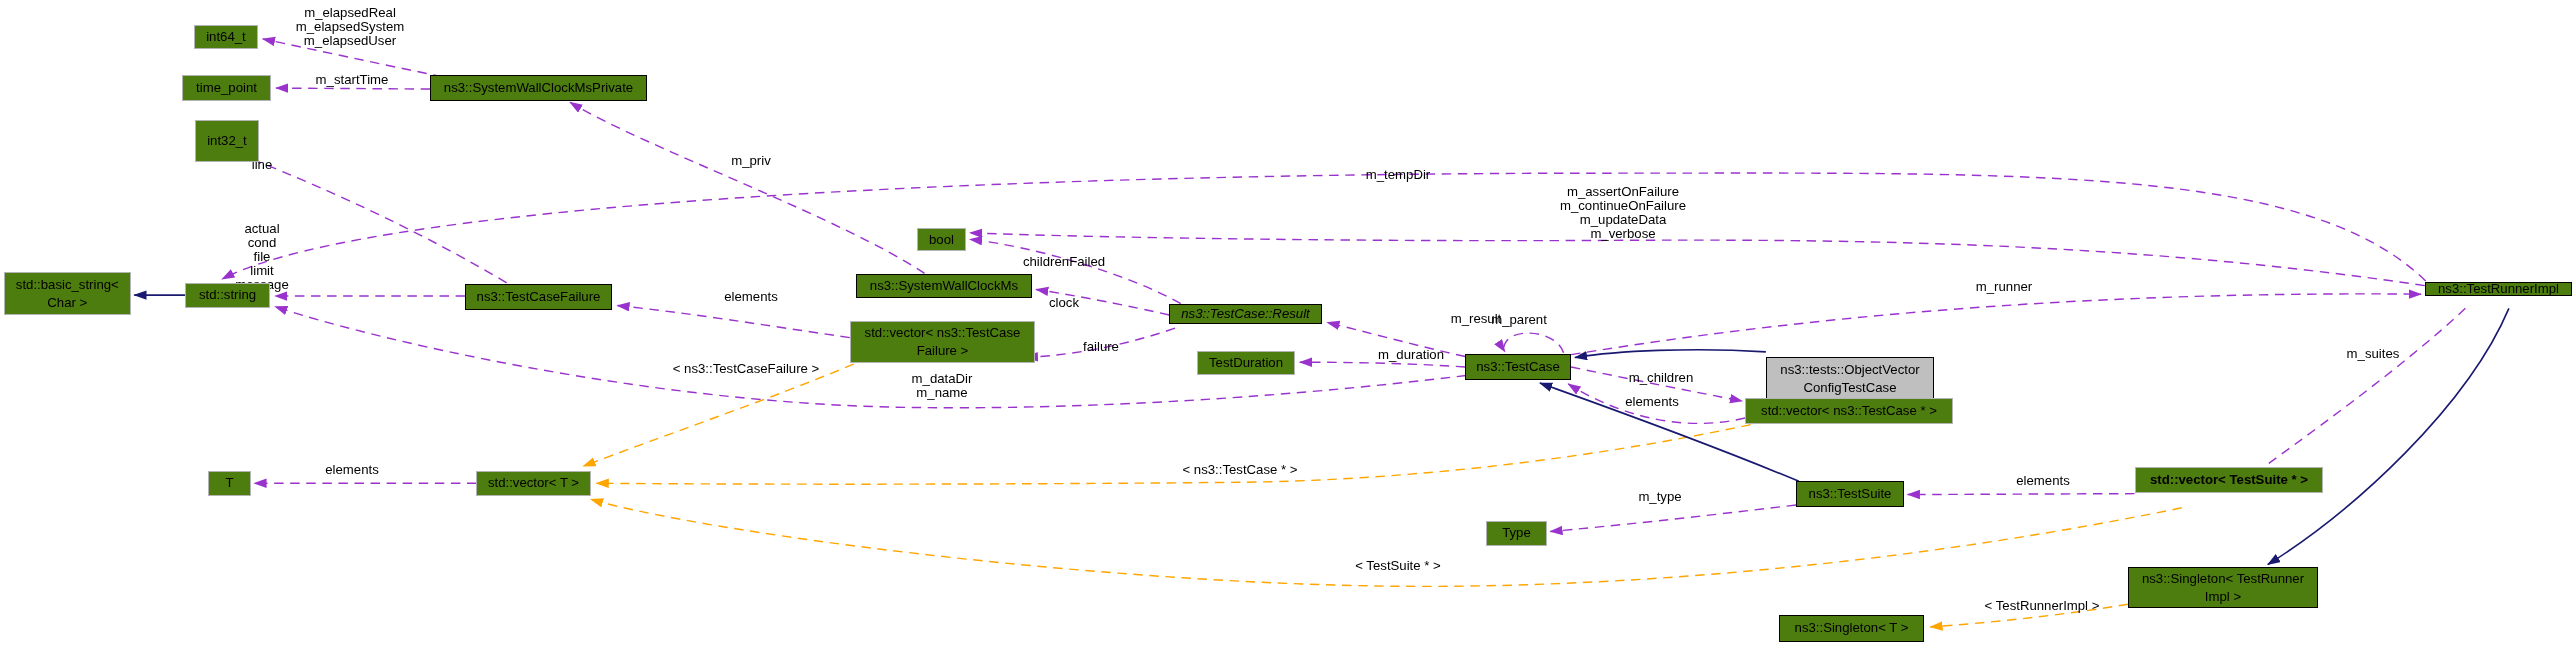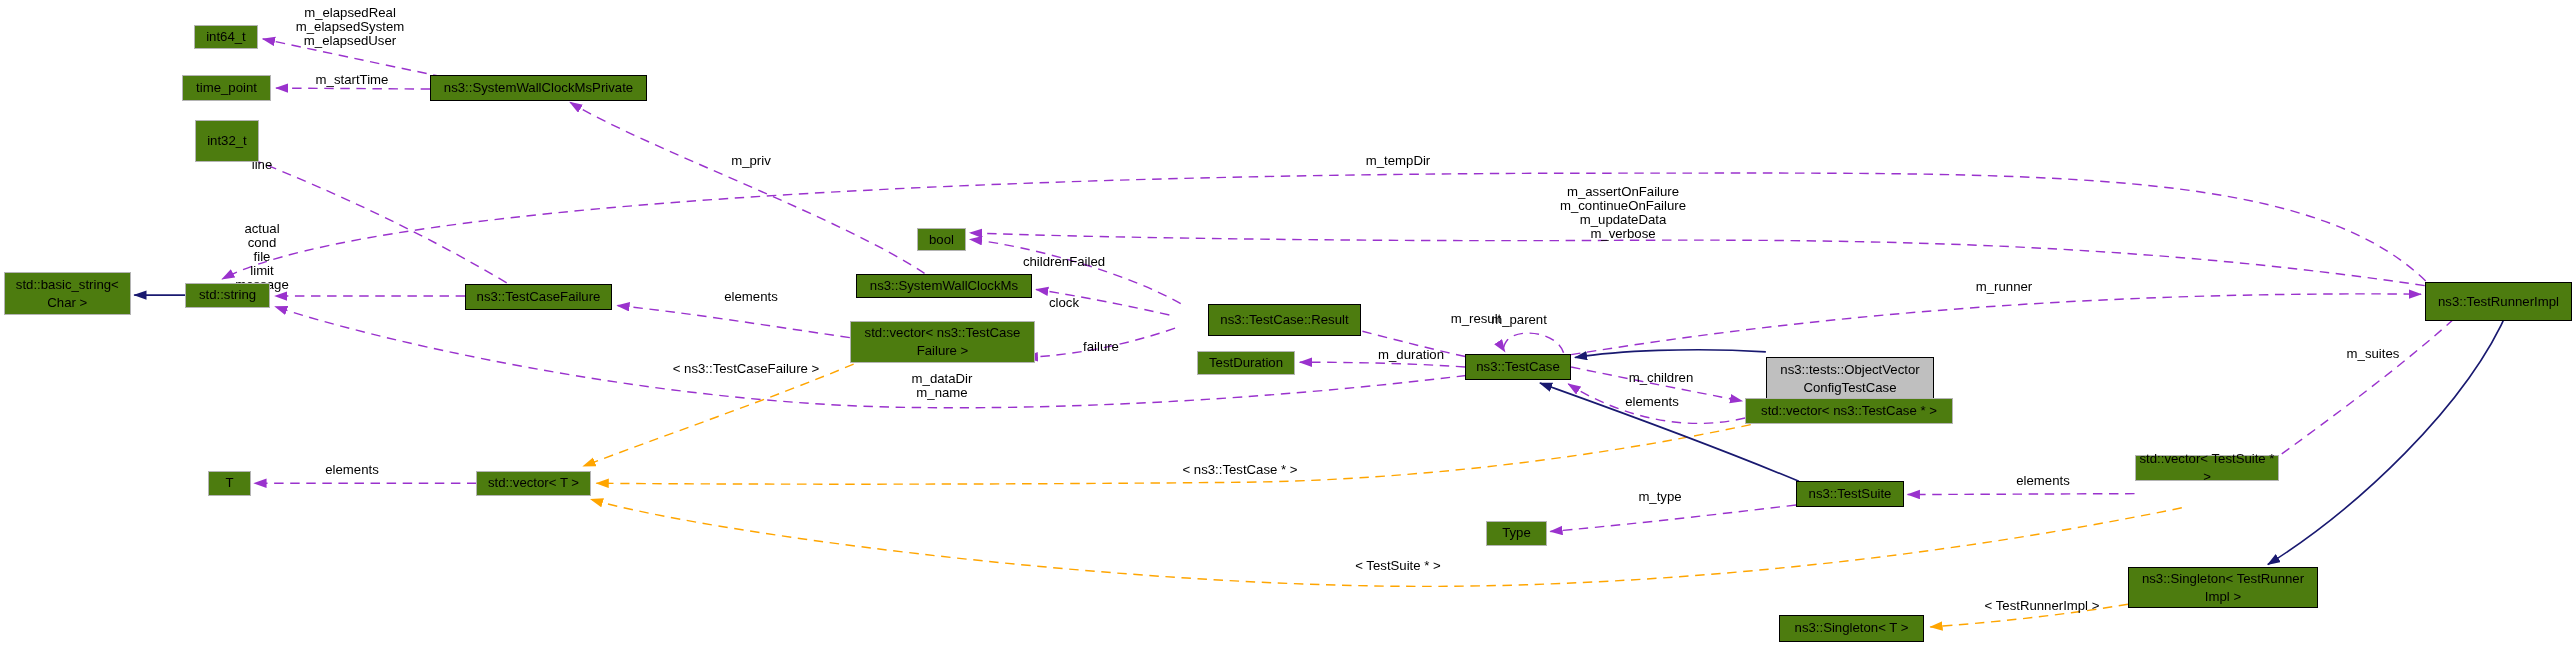--- a/index.html
+++ b/index.html
@@ -74,42 +74,42 @@
   <div class="node doc" style="left:430px;top:75px;width:217px;height:25.5px;">ns3::SystemWallClockMsPrivate</div>
   <div class="node" style="left:195px;top:120px;width:64px;height:42px;">int32_t</div>
   <div class="node" style="left:3.8px;top:272px;width:127px;height:43px;">std::basic_string&lt;
 Char &gt;</div>
   <div class="node" style="left:185px;top:283px;width:85px;height:24.6px;">std::string</div>
   <div class="node doc" style="left:465px;top:284px;width:147px;height:25.5px;">ns3::TestCaseFailure</div>
   <div class="node" style="left:917px;top:228px;width:49px;height:23px;">bool</div>
   <div class="node doc" style="left:856px;top:274px;width:176px;height:23.6px;">ns3::SystemWallClockMs</div>
   <div class="node" style="left:850px;top:321px;width:185px;height:42px;">std::vector&lt; ns3::TestCase
 Failure &gt;</div>
-  <div class="node doc" style="left:1208px;top:304px;width:153px;height:32px;">ns3::TestCase::Result</div>
+  <div class="node doc" style="left:1169px;top:304px;width:153px;height:20px;font-style:italic;">ns3::TestCase::Result</div>
   <div class="node" style="left:1197px;top:351px;width:98px;height:23.6px;">TestDuration</div>
   <div class="node doc" style="left:1465px;top:354px;width:106px;height:25.5px;">ns3::TestCase</div>
   <div class="node current" style="left:1766px;top:331px;width:168px;height:43px;margin-top:26px;">ns3::tests::ObjectVector
 ConfigTestCase</div>
   <div class="node" style="left:1745px;top:398px;width:208px;height:25.5px;">std::vector&lt; ns3::TestCase * &gt;</div>
-  <div class="node doc" style="left:2425px;top:282px;width:147px;height:39px;">ns3::TestRunnerImpl</div>
+  <div class="node doc" style="left:2425px;top:282px;width:147px;height:14px;">ns3::TestRunnerImpl</div>
   <div class="node" style="left:208px;top:471px;width:43px;height:24.6px;">T</div>
   <div class="node" style="left:476px;top:471px;width:115px;height:24.6px;">std::vector&lt; T &gt;</div>
   <div class="node doc" style="left:1796px;top:481px;width:108px;height:25.5px;">ns3::TestSuite</div>
   <div class="node" style="left:1486px;top:521px;width:61px;height:24.6px;">Type</div>
-  <div class="node" style="left:2135px;top:455px;width:144px;height:25.5px;">std::vector&lt; TestSuite * &gt;</div>
+  <div class="node" style="left:2135px;top:467px;width:188px;height:25.5px;font-weight:bold;">std::vector&lt; TestSuite * &gt;</div>
   <div class="node doc" style="left:2128px;top:567px;width:190px;height:41px;">ns3::Singleton&lt; TestRunner
 Impl &gt;</div>
   <div class="node doc" style="left:1779px;top:615px;width:145px;height:26.5px;">ns3::Singleton&lt; T &gt;</div>
 
   <div class="elabel" style="left:350px;top:5.7px;">m_elapsedReal
 m_elapsedSystem
 m_elapsedUser</div>
   <div class="elabel" style="left:352px;top:73px;">m_startTime</div>
   <div class="elabel" style="left:751px;top:154px;">m_priv</div>
-  <div class="elabel" style="left:1392px;top:154px;padding-left:12px;">m_tempDir</div>
+  <div class="elabel" style="left:1392px;top:168px;padding-left:12px;">m_tempDir</div>
   <div class="elabel" style="left:262px;top:137px;margin-top:21px;">line</div>
   <div class="elabel" style="left:262px;top:222px;">actual
 cond
 file
 limit
 message</div>
   <div class="elabel" style="left:1623px;top:185px;">m_assertOnFailure
 m_continueOnFailure
 m_updateData
 m_verbose</div>

